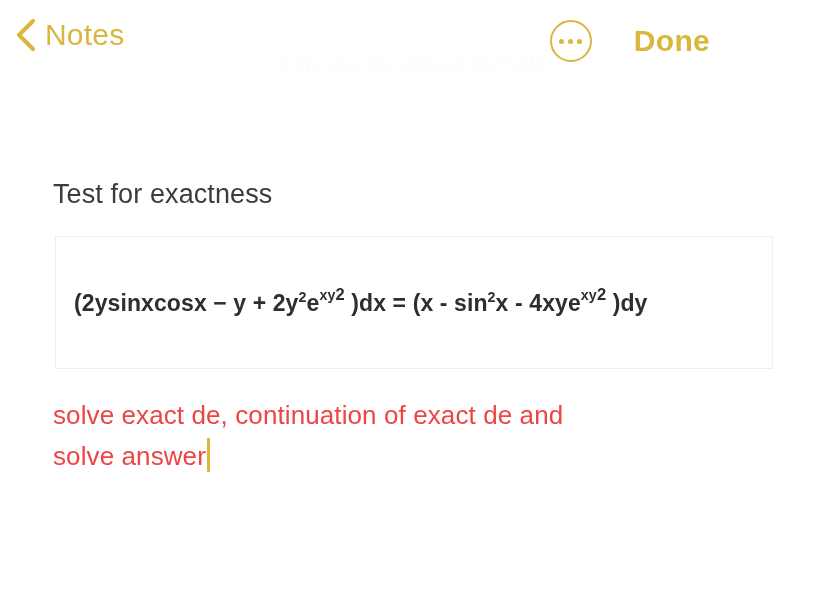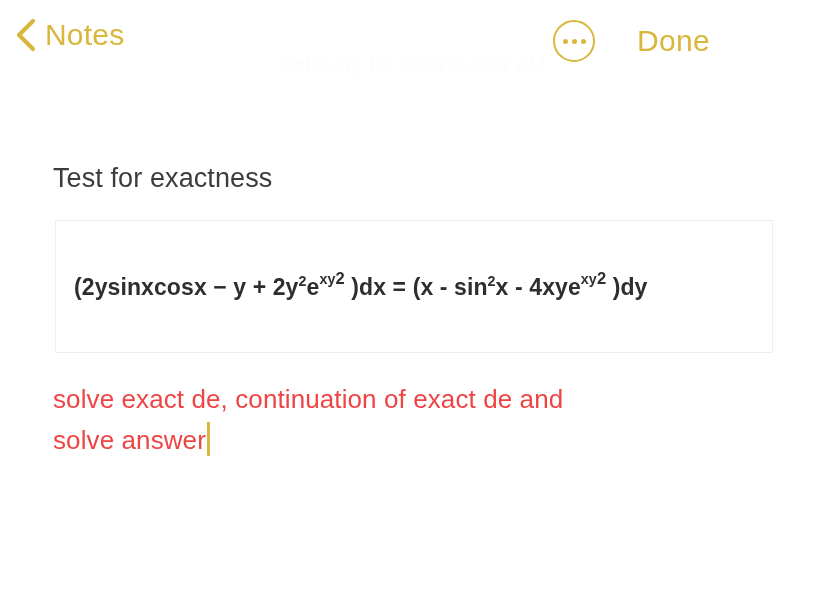--- a/index.html
+++ b/index.html
@@ -73,21 +73,21 @@
   .more-icon i {
     width: 5px;
     height: 5px;
     border-radius: 50%;
     background: #d9b63c;
     display: block;
   }
 
   .done-btn {
     font-size: 30px;
-    font-weight: normal;
+    font-weight: bold;
     color: #d9b63c;
     letter-spacing: 0.3px;
     cursor: pointer;
     line-height: 1;
   }
 
   
   .note-date {
     position: absolute;
     top: 54px;
@@ -96,21 +96,21 @@
     text-align: center;
     font-size: 19px;
     color: #fcfcfc;
     letter-spacing: 0.4px;
     user-select: none;
   }
 
   
   .note-body {
     position: absolute;
-    top: 160px;
+    top: 176px;
     left: 0;
     width: 760px;
   }
 
   .note-title {
     margin: 0 0 0 53px;
     font-size: 27px;
     font-weight: normal;
     color: #3c3c3c;
     letter-spacing: 0.1px;

